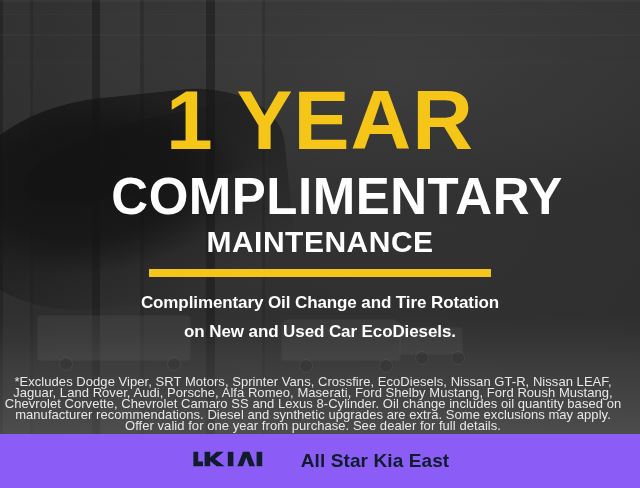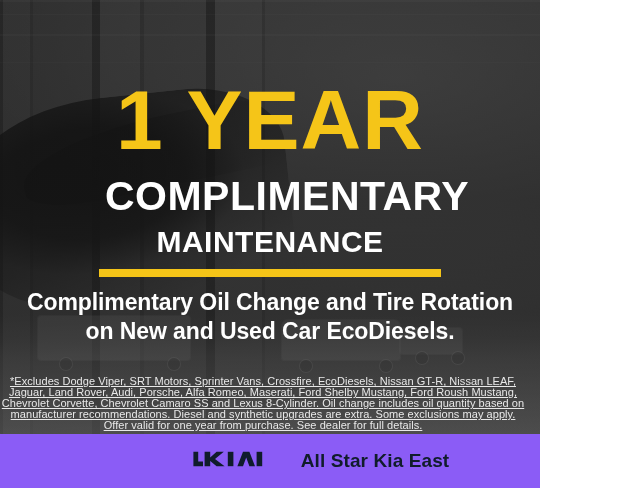--- a/index.html
+++ b/index.html
@@ -6,21 +6,21 @@
     margin: 0;
     padding: 0;
     background: #ffffff;
   }
   body {
     font-family: "Liberation Sans", sans-serif;
   }
 
   #banner {
     position: relative;
-    width: 540px;
+    width: 640px;
     height: 488px;
     overflow: hidden;
     background: #ffffff;
   }
 
   
   .photo-area {
     position: absolute;
     left: 0;
     top: 0;
@@ -151,21 +151,21 @@
   .headline-sub {
     position: absolute;
     left: 0; right: 0;
     font-weight: bold;
     color: #ffffff;
     letter-spacing: 0.5px;
     white-space: nowrap;
   }
   .headline-complimentary {
     top: 176px;
-    font-size: 41px;
+    font-size: 51px;
     line-height: 41px;
     padding-left: 34px;
   }
   .headline-maintenance {
     top: 221px;
     font-size: 30px;
     line-height: 41px;
   }
 
   .divider {
@@ -176,37 +176,36 @@
     height: 8px;
     margin-left: -171px;
     background: #F5C518;
   }
 
   .offer {
     position: absolute;
     left: 0; right: 0;
     top: 288px;
     color: #ffffff;
-    font-size: 23px;
+    font-size: 17px;
     line-height: 29px;
     font-weight: bold;
     letter-spacing: -0.1px;
   }
 
   .disclaimer {
     position: absolute;
     left: 0;
     right: 14px;
     top: 376px;
     color: #e8e8e8;
-    font-size: 11px;
+    font-size: 13px;
     line-height: 11px;
     text-align: center;
     letter-spacing: 0.05px;
-    text-decoration: underline;
   }
 
   
   .footer {
     position: absolute;
     left: 0;
     top: 434px;
     width: 640px;
     height: 54px;
     background: #8b5cf6;

